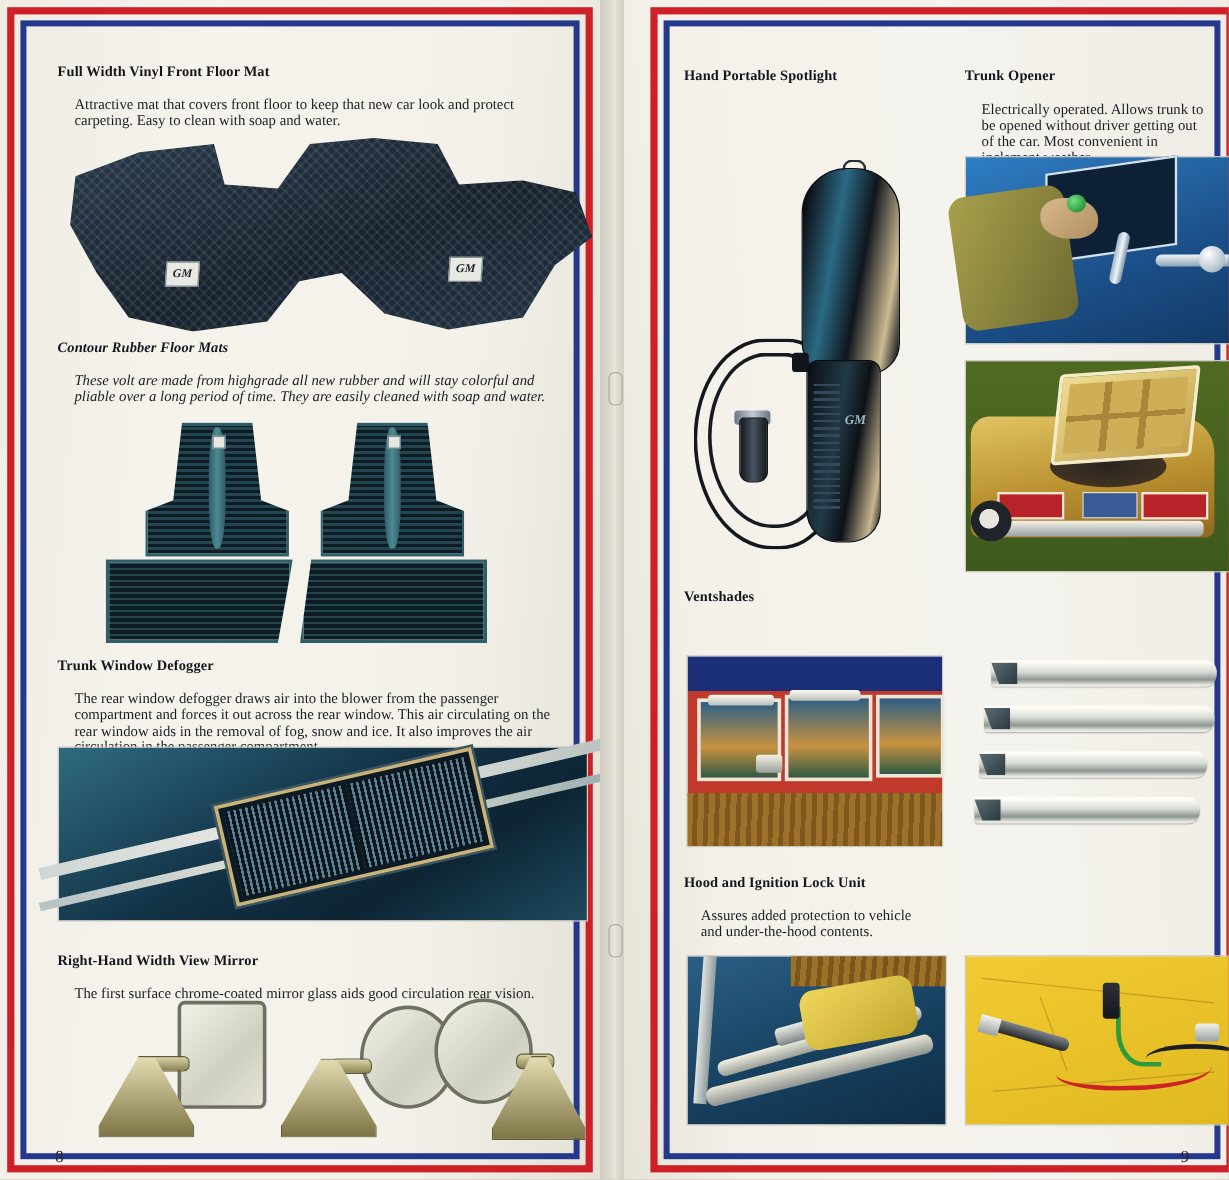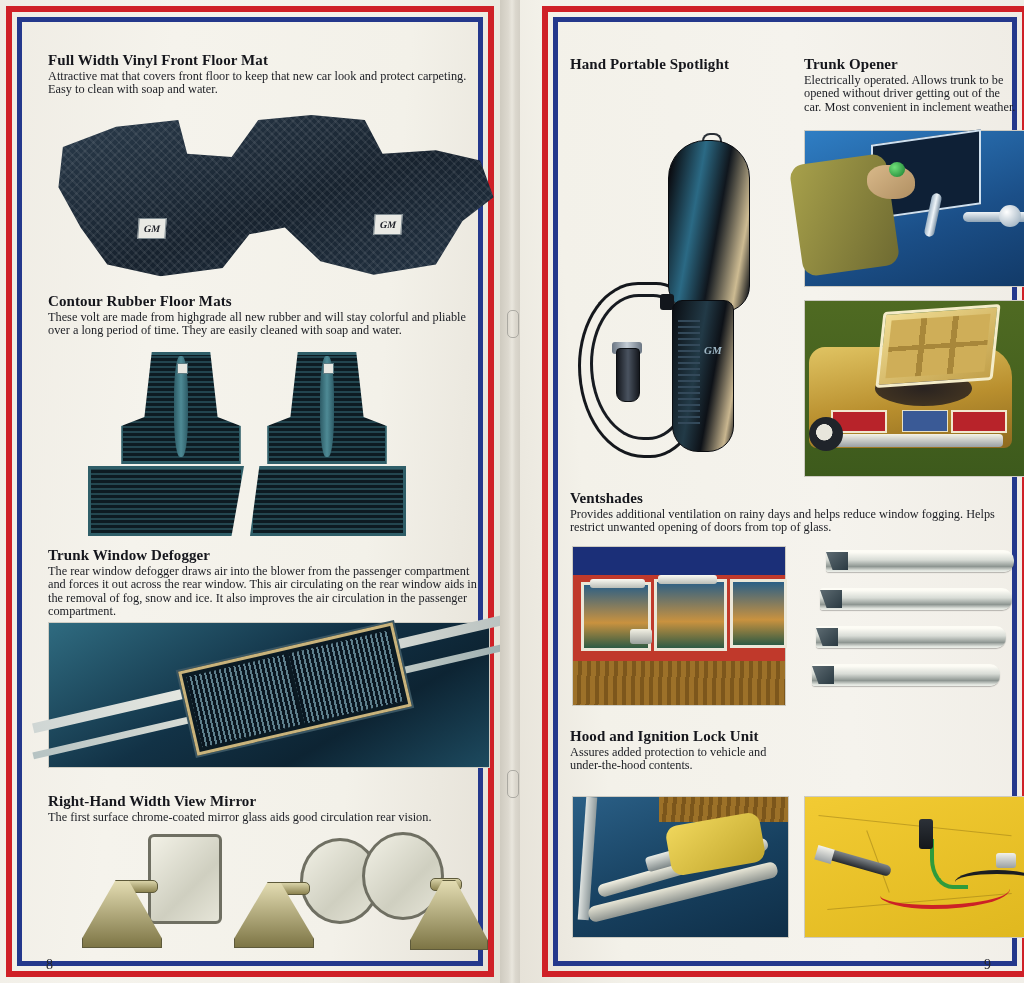--- a/index.html
+++ b/index.html
@@ -23,23 +23,23 @@
 
   
   .frame{position:absolute;border-style:solid;border-color:#cf2027;}
   .frame .inner{position:absolute;inset:5px;border:5px solid #24388c;}
   .frame.l{left:6px;top:6px;right:auto;width:476px;height:959px;border-width:6px;}
   .frame.r{left:0;top:6px;width:474px;height:959px;border-width:6px;}
   .framewrap{position:absolute;}
 
   
   .block{position:absolute;}
-  h2{margin:0 0 1px 0;font-size:15px;font-weight:bold;letter-spacing:.1px;color:#15161c;
+  h2{margin:0 0 1px 0;font-size:12px;font-weight:bold;letter-spacing:.1px;color:#15161c;
      font-family:"Liberation Serif","DejaVu Serif",serif;}
-  p{margin:0;font-size:12.3px;line-height:13.4px;color:#1b1d23;}
+  p{margin:14px;font-size:12.3px;line-height:13.4px;color:#1b1d23;}
 
   .pagenum{position:absolute;bottom:10px;font-size:14px;color:#25262b;}
 
   
   .matbig{position:absolute;left:54px;top:110px;width:444px;height:168px;}
   .matbig .body{position:absolute;inset:0;
     background:
       repeating-linear-gradient(45deg,rgba(255,255,255,.07) 0 2px,transparent 2px 6px),
       repeating-linear-gradient(-45deg,rgba(255,255,255,.06) 0 2px,transparent 2px 6px),
       linear-gradient(160deg,#2b3c4c,#17222e 55%,#243444);
@@ -234,21 +234,21 @@
       <h2>Full Width Vinyl Front Floor Mat</h2>
       <p>Attractive mat that covers front floor to keep that new car look and protect carpeting. Easy to clean with soap and water.</p>
     </div>
 
     <div class="matbig">
       <div class="body"></div>
       <div class="gmbadge" style="left:84px;top:108px;">GM</div>
       <div class="gmbadge" style="left:320px;top:104px;">GM</div>
     </div>
 
-    <div class="block" style="left:48px;top:293px;width:442px;">
+    <div class="block" style="left:48px;top:282px;width:442px;font-style:italic;">
       <h2>Contour Rubber Floor Mats</h2>
       <p>These volt are made from highgrade all new rubber and will stay colorful and pliable over a long period of time. They are easily cleaned with soap and water.</p>
     </div>
 
     <div style="position:absolute;left:60px;top:352px;width:440px;height:180px;">
       <div class="cmat" style="left:60px;top:0;width:122px;height:112px;">
         <div class="front"></div>
         <div class="spine"></div>
         <div class="clip"></div>
       </div>
@@ -358,21 +358,20 @@
       </div>
       <div class="tail" style="left:12%;"></div>
       <div class="tail" style="right:8%;"></div>
       <div class="plate"></div>
       <div class="bump"></div>
       <div class="wheel"></div>
     </div>
 
     <div class="block" style="left:570px;top:490px;width:450px;">
       <h2>Ventshades</h2>
-      <p>Provides additional ventilation on rainy days and helps reduce window fogging. Helps restrict unwanted opening of doors from top of glass.</p>
     </div>
 
     <div class="wagon">
       <div class="win" style="left:4%;top:22%;width:30%;height:40%;"></div>
       <div class="win" style="left:38%;top:20%;width:32%;height:42%;"></div>
       <div class="win" style="left:74%;top:20%;width:24%;height:40%;"></div>
       <div class="shade" style="left:8%;top:20%;width:26%;"></div>
       <div class="shade" style="left:40%;top:18%;width:28%;"></div>
       <div class="mir"></div>
       <div class="wood"></div>

